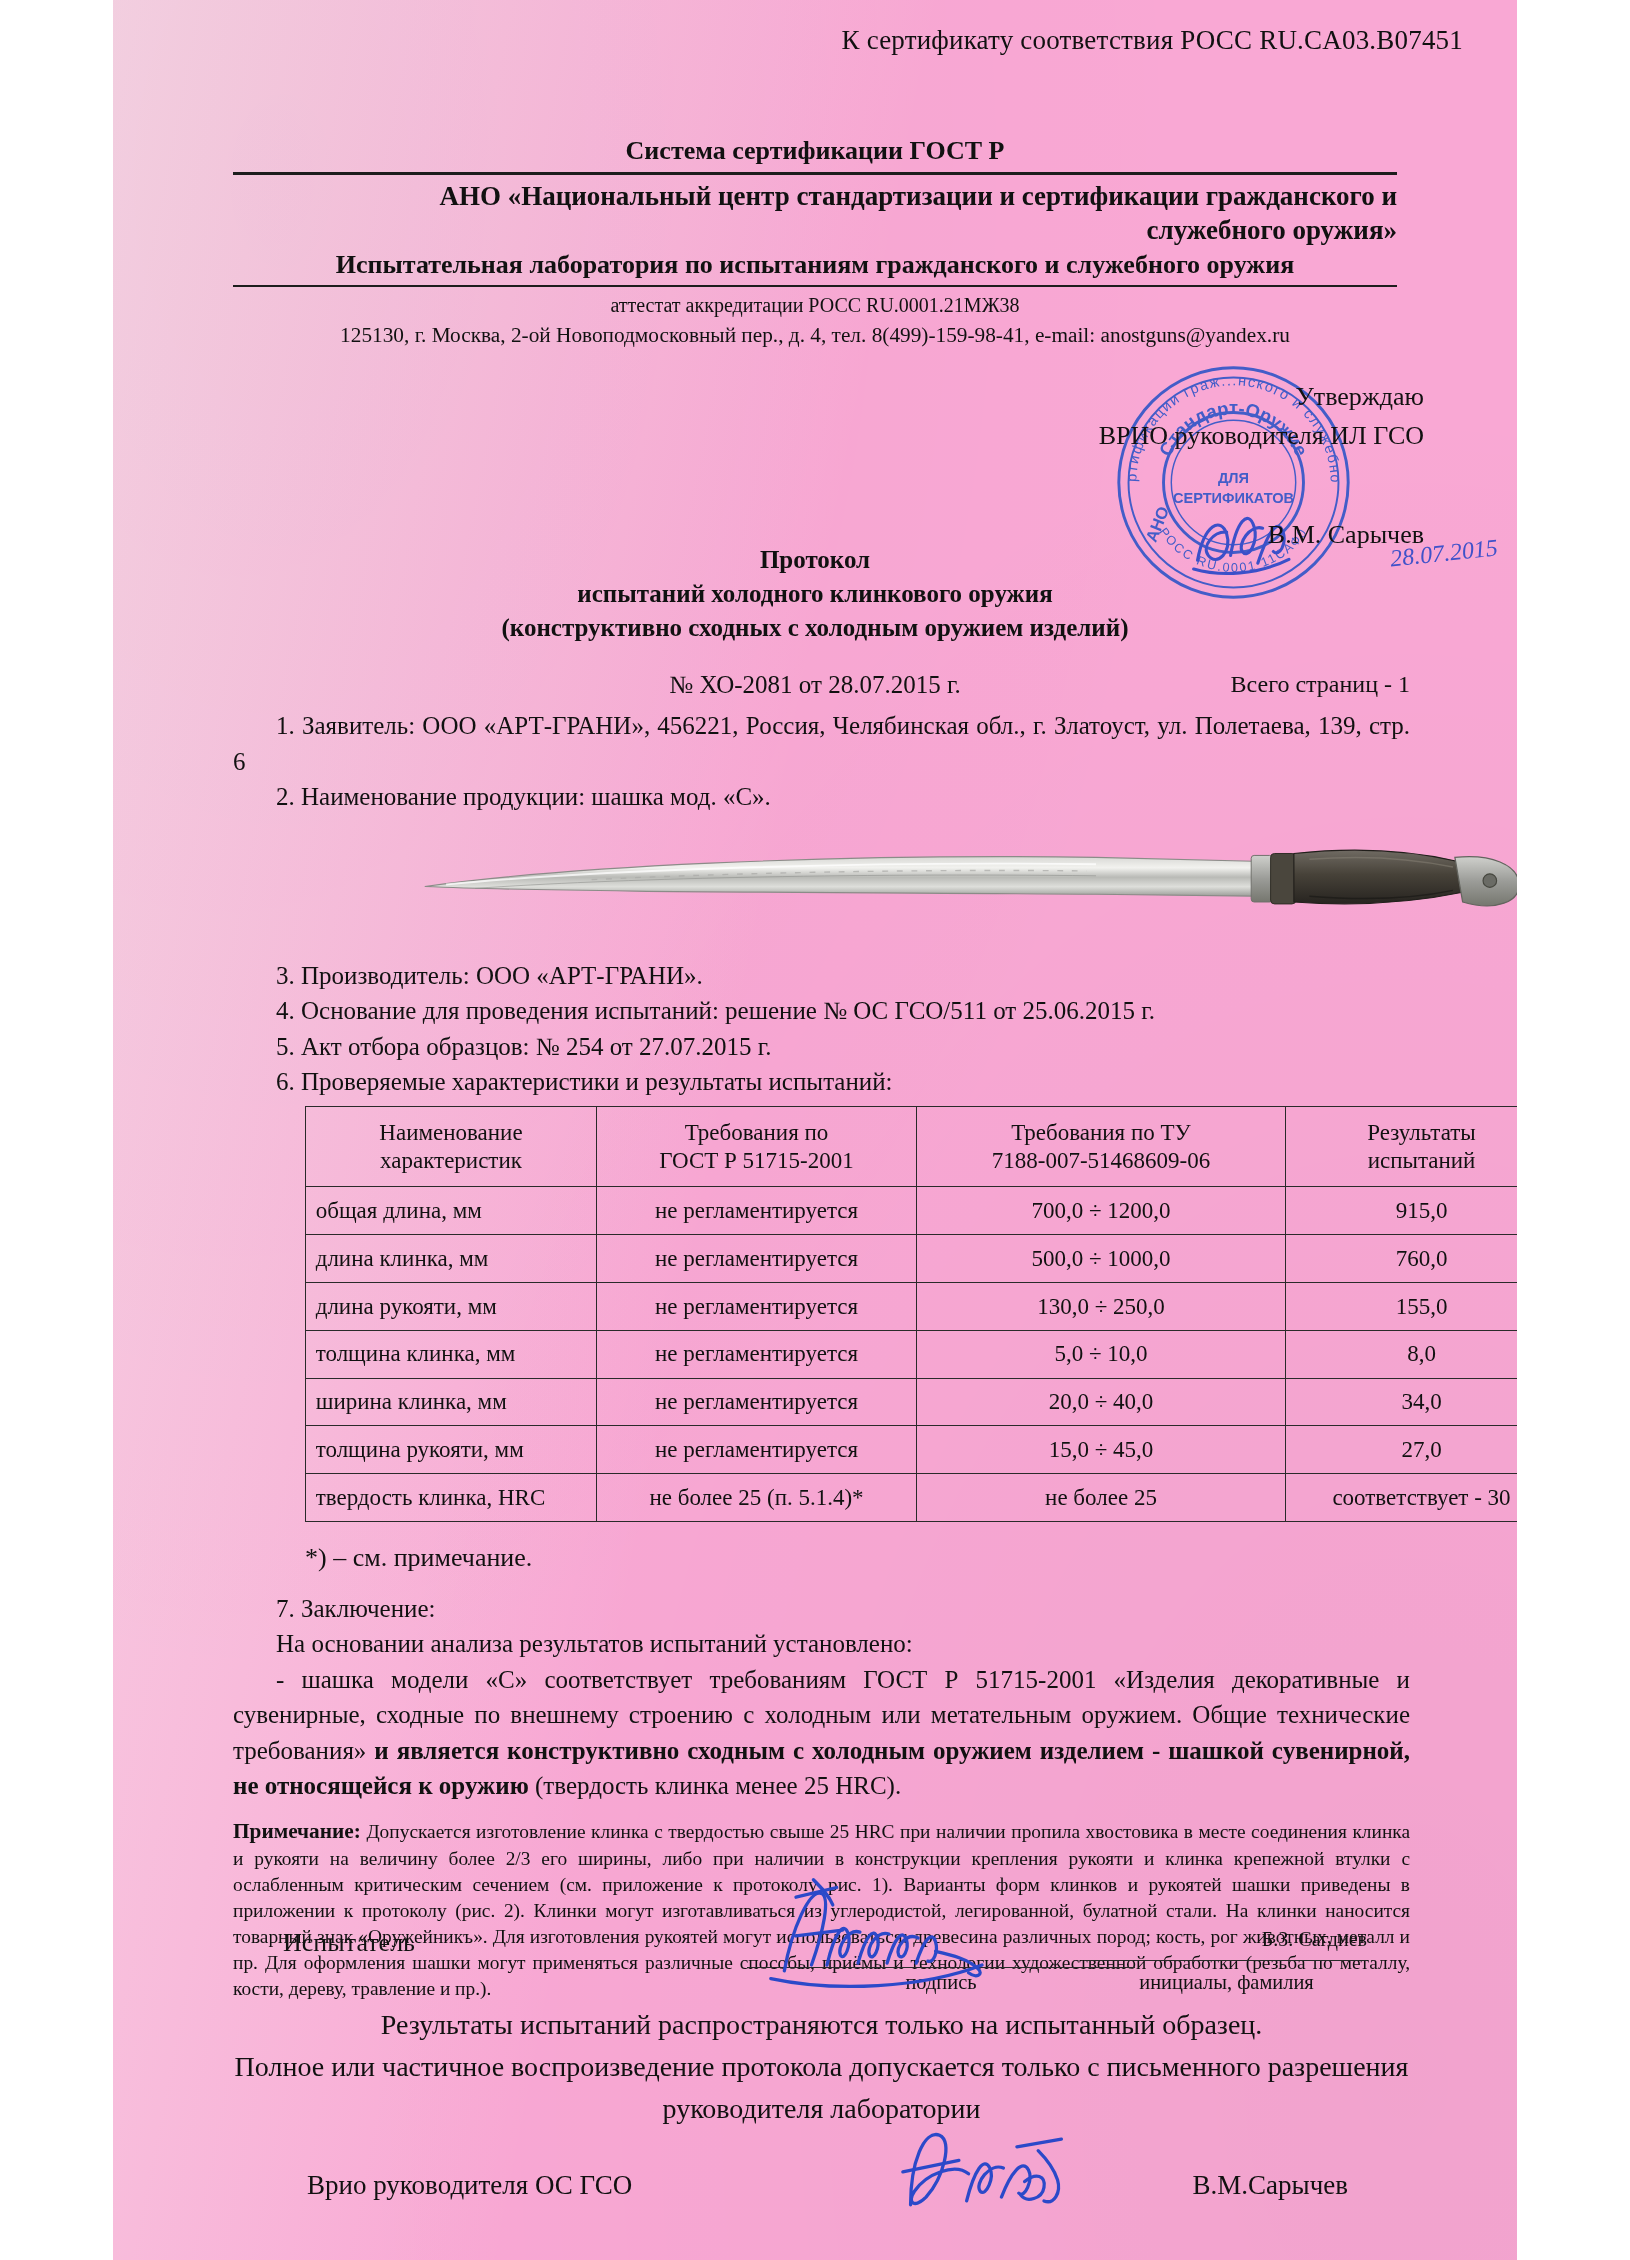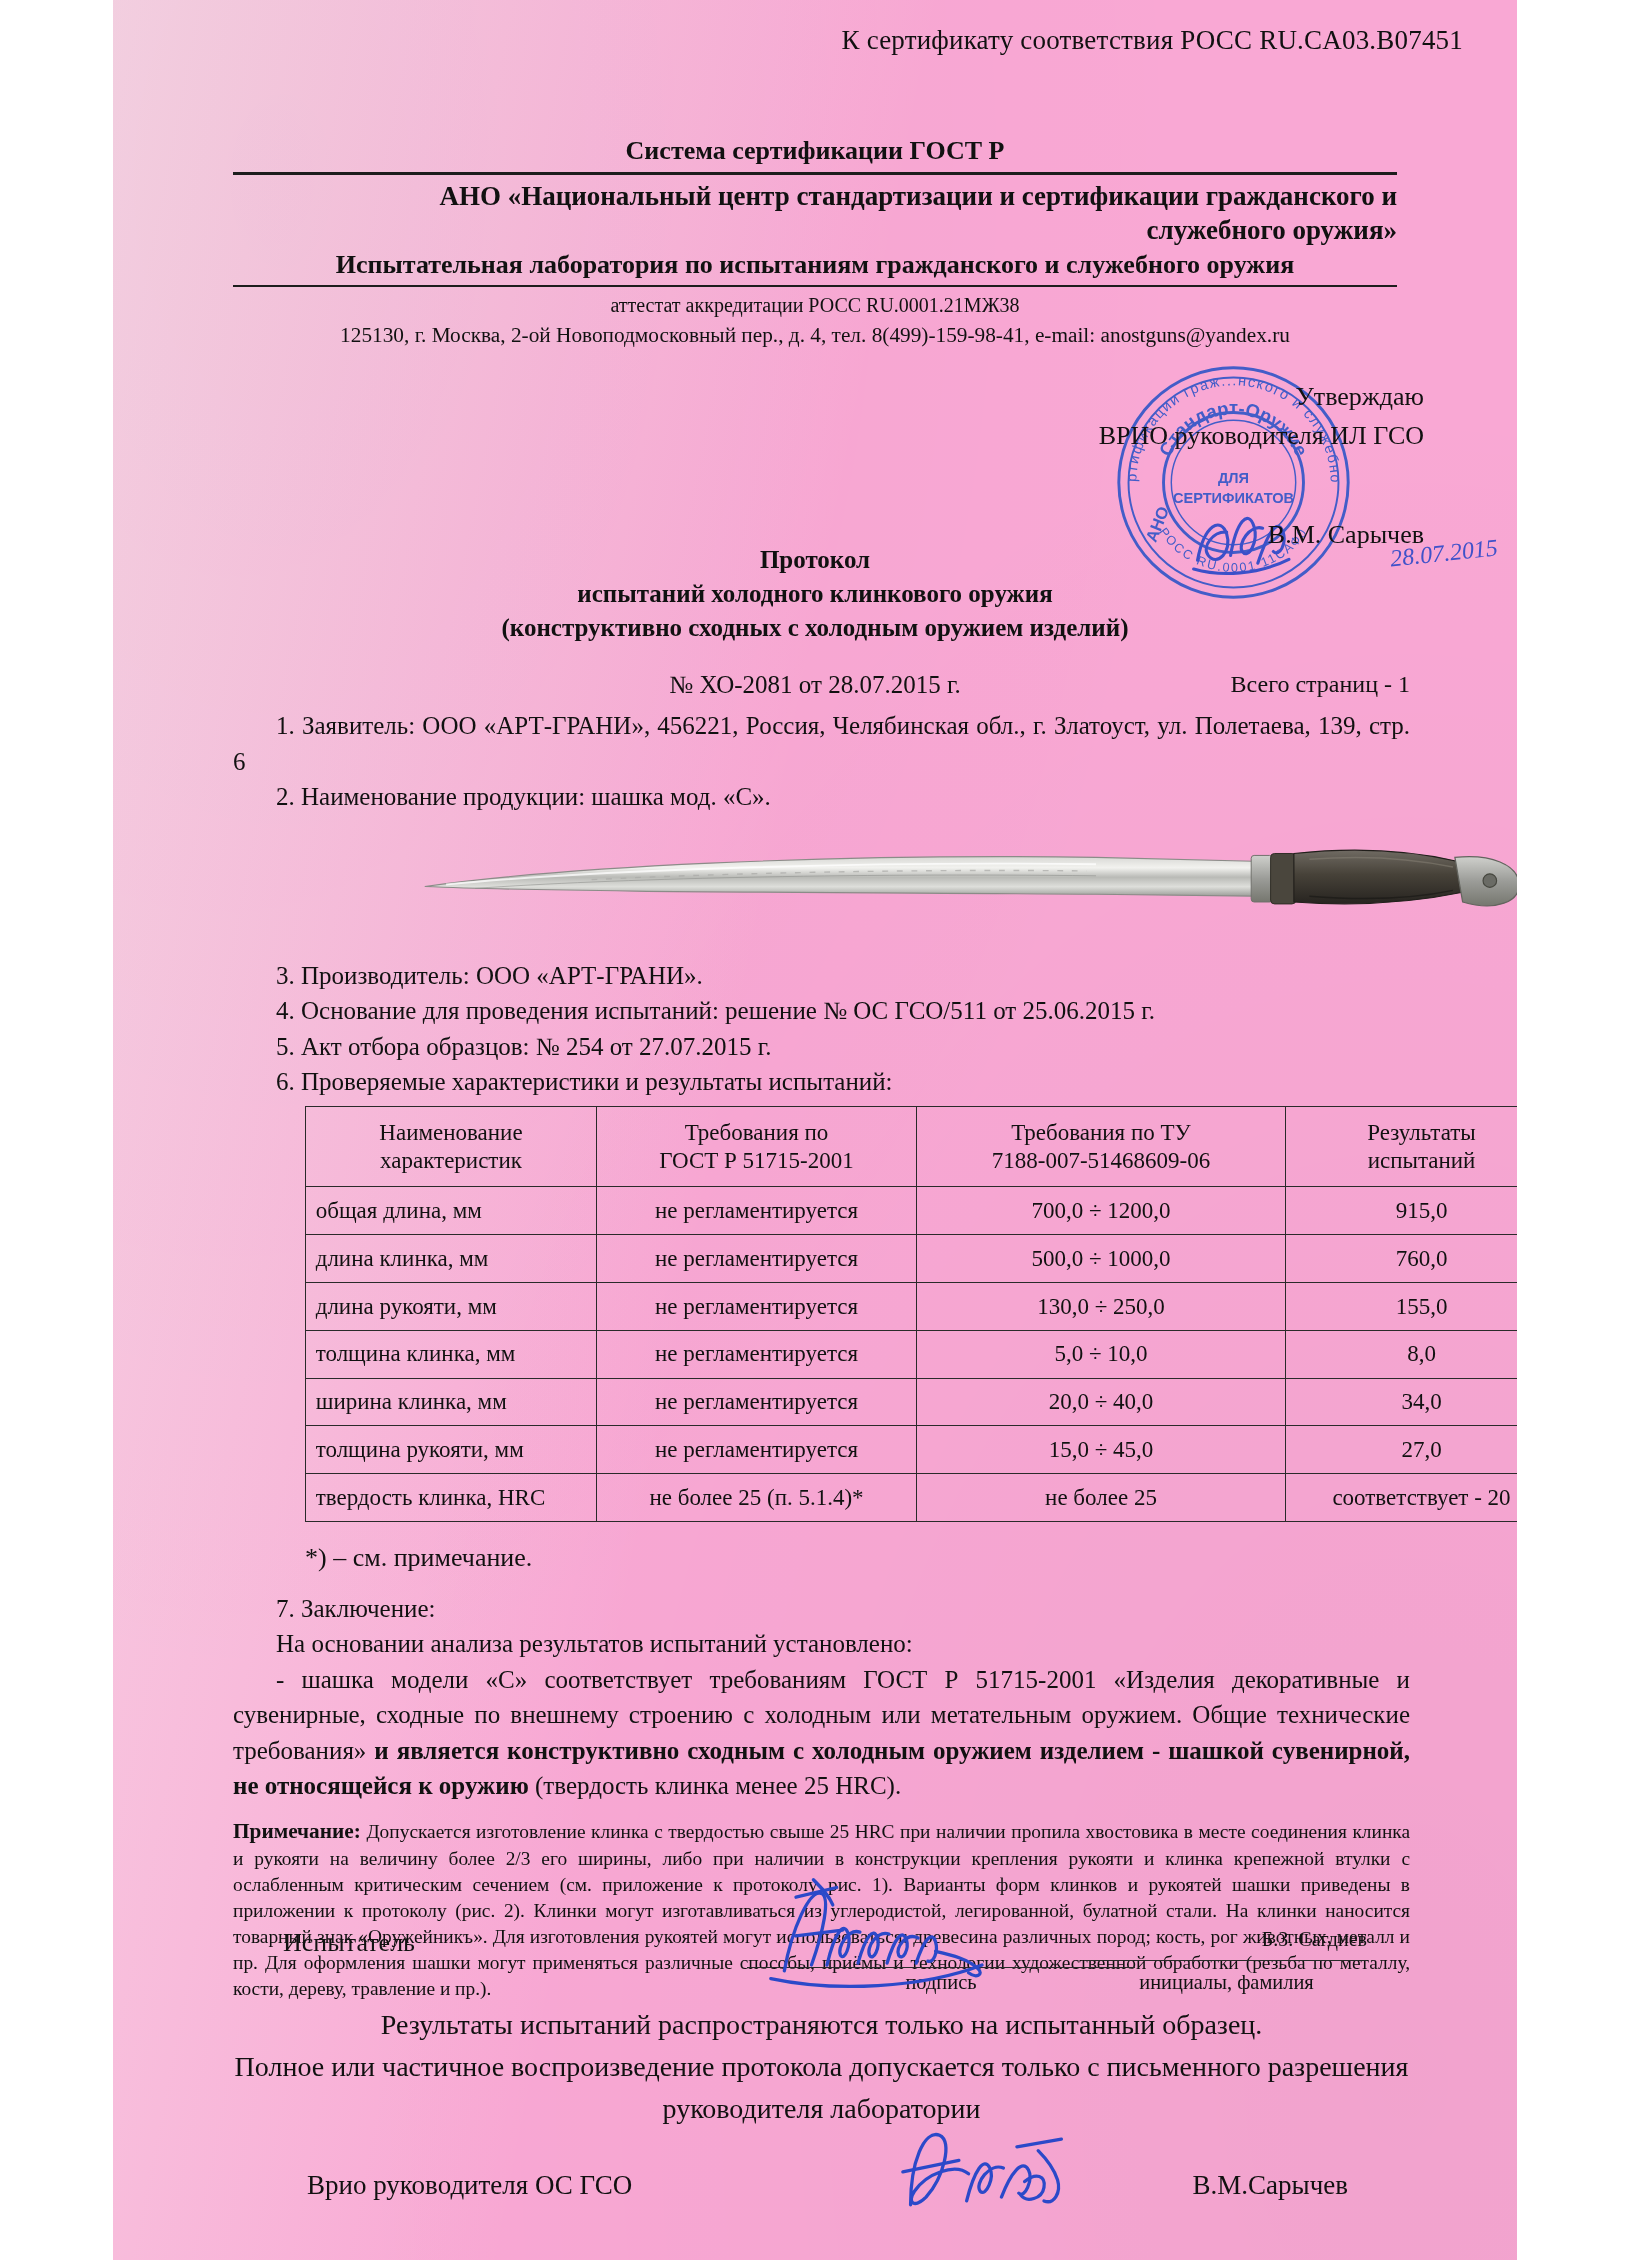--- a/index.html
+++ b/index.html
@@ -465,21 +465,21 @@
             <tr>
               <td class="left">толщина рукояти, мм</td>
               <td>не регламентируется</td>
               <td>15,0 ÷ 45,0</td>
               <td>27,0</td>
             </tr>
             <tr>
               <td class="left">твердость клинка, HRC</td>
               <td>не более 25 (п. 5.1.4)*</td>
               <td>не более 25</td>
-              <td>соответствует - 20</td>
+              <td>соответствует - 30</td>
             </tr>
           </tbody>
       </table>
 
       <div class="footnote">*) – см. примечание.</div>
 
       <div class="concl-head">7. Заключение:</div>
       <div class="p-ind">На основании анализа результатов испытаний установлено:</div>
       <div class="p-just"><span>- шашка модели «С» соответствует требованиям ГОСТ Р 51715-2001 «Изделия декоративные и сувенирные, сходные по внешнему строению с холодным или метательным оружием. Общие технические требования» </span><span class="b">и является конструктивно сходным с холодным оружием изделием - шашкой сувенирной, не относящейся к оружию</span><span> (твердость клинка менее 25 HRC).</span></div>
 

